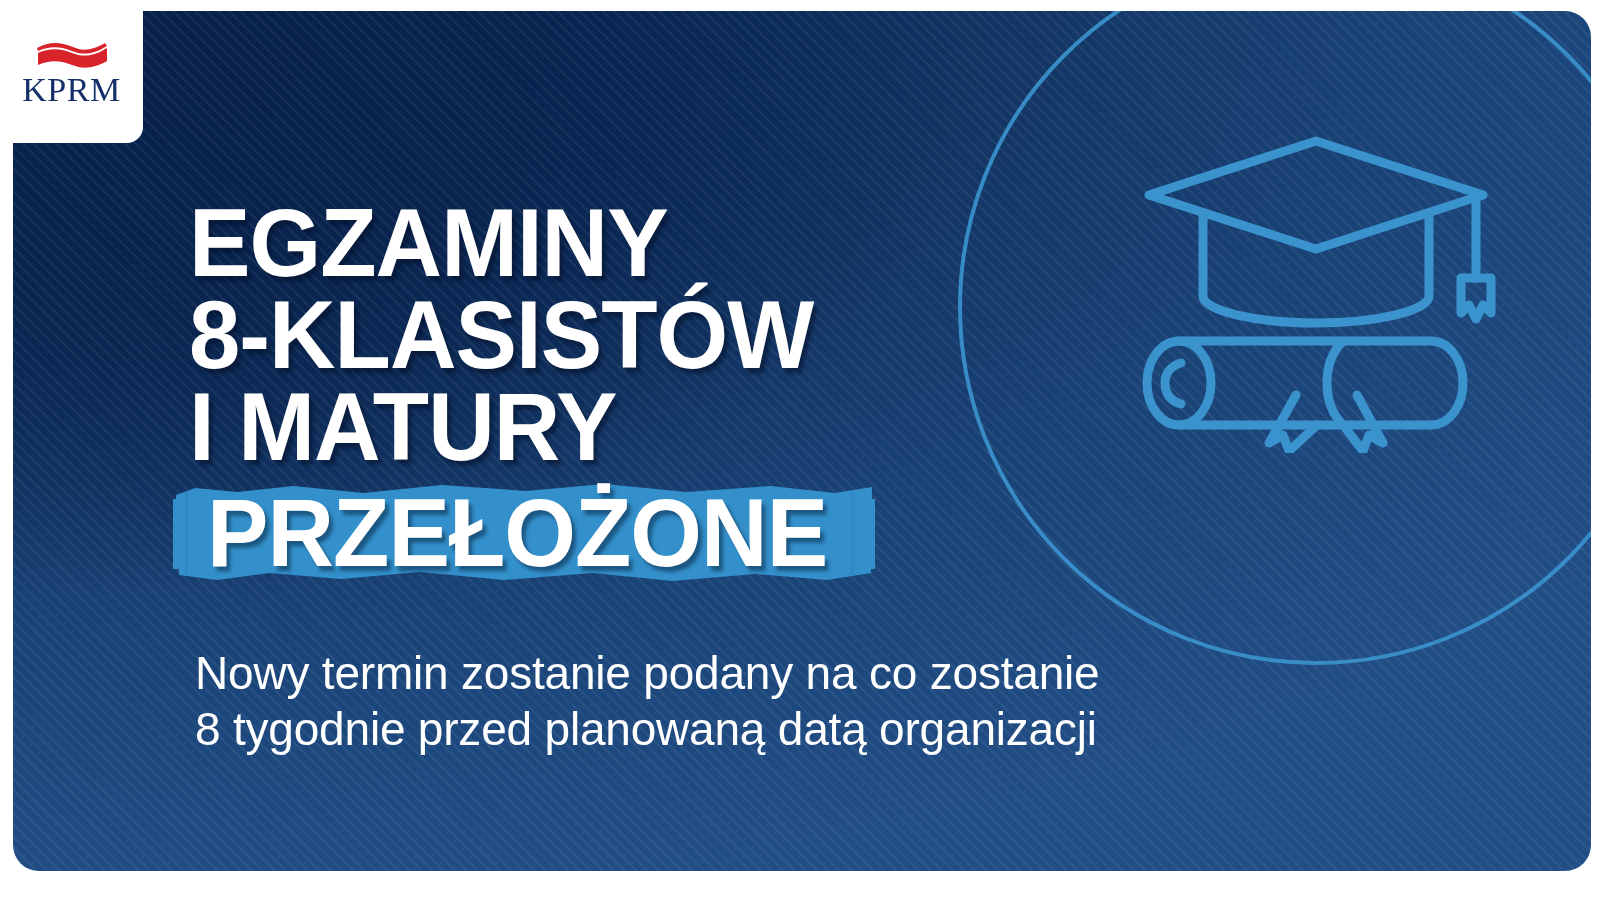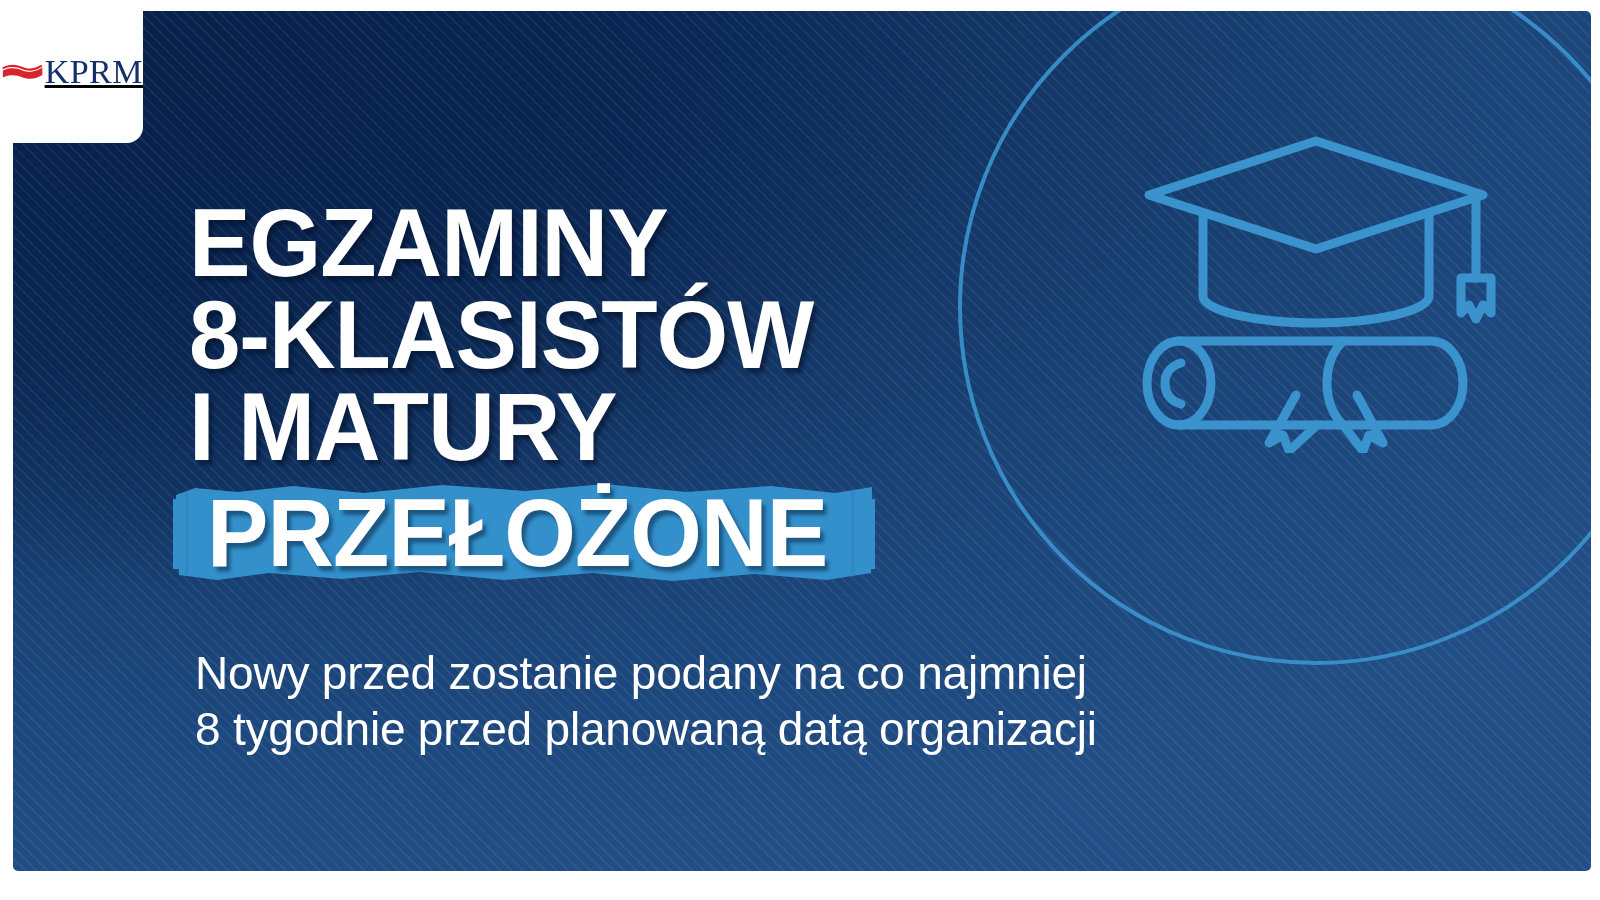--- a/index.html
+++ b/index.html
@@ -19,21 +19,21 @@
     background: #ffffff;
   }
 
   
   .card {
     position: absolute;
     left: 13px;
     top: 11px;
     width: 1578px;
     height: 860px;
-    border-radius: 5px;
+    border-radius: 26px;
     overflow: hidden;
     background:
       radial-gradient(118% 105% at 8% 0%, #0a2757 0%, #0b2b5e 22%, #123463 45%, #1a4478 70%, #224e86 100%);
   }
 
   
   .card .stripes {
     position: absolute;
     inset: 0;
     background-image: repeating-linear-gradient(
@@ -72,24 +72,23 @@
   .kprm-badge {
     position: absolute;
     left: 0px;
     top: 0px;
     width: 143px;
     height: 143px;
     background: #ffffff;
     border-bottom-right-radius: 16px;
     z-index: 6;
     display: flex;
-    flex-direction: row;
+    flex-direction: column;
     align-items: center;
     justify-content: center;
-    text-decoration: underline;
   }
   .kprm-flag {
     width: 78px;
     height: 34px;
     margin-bottom: 2px;
     display: block;
   }
   .kprm-word {
     font-family: "Liberation Serif", "DejaVu Serif", serif;
     font-size: 34px;
@@ -222,21 +221,21 @@
                    L696 92 L652 99 L580 93 L498 100 L418 92 L330 99 L246 91 L168 98 L96 92 L44 99 L6 94 Z" fill="#3390cb"></path>
           <rect x="0" y="18" width="700" height="70" fill="#3390cb"></rect>
           <rect x="12" y="10" width="3" height="84" fill="#2b7fb6" opacity="0.5"></rect>
           <rect x="676" y="10" width="4" height="84" fill="#2b7fb6" opacity="0.35"></rect>
         </svg>
         <span class="hl-highlight-text">PRZEŁOŻONE</span>
       </div>
     </div>
 
     <div class="subtitle">
-      <div class="sub-line">Nowy przed zostanie podany na co najmniej</div>
+      <div class="sub-line">Nowy termin zostanie podany na co zostanie</div>
       <div class="sub-line">8 tygodnie przed planowaną datą organizacji</div>
     </div>
   </div>
 
   <div class="kprm-badge">
     <svg class="kprm-flag" viewBox="0 0 78 34">
       <path d="M4 11 C18 3 30 6 40 10 C49 14 58 14 72 6 L74 9 C60 18 49 18 39 14 C29 10 18 8 5 14 Z" fill="#d8232a"></path>
       <path d="M5 16 C18 10 29 12 39 16 C49 20 60 20 74 11 L74 24 C60 32 49 32 39 28 C29 24 18 22 5 28 Z" fill="#d8232a"></path>
     </svg>
     <div class="kprm-word">KPRM</div>

